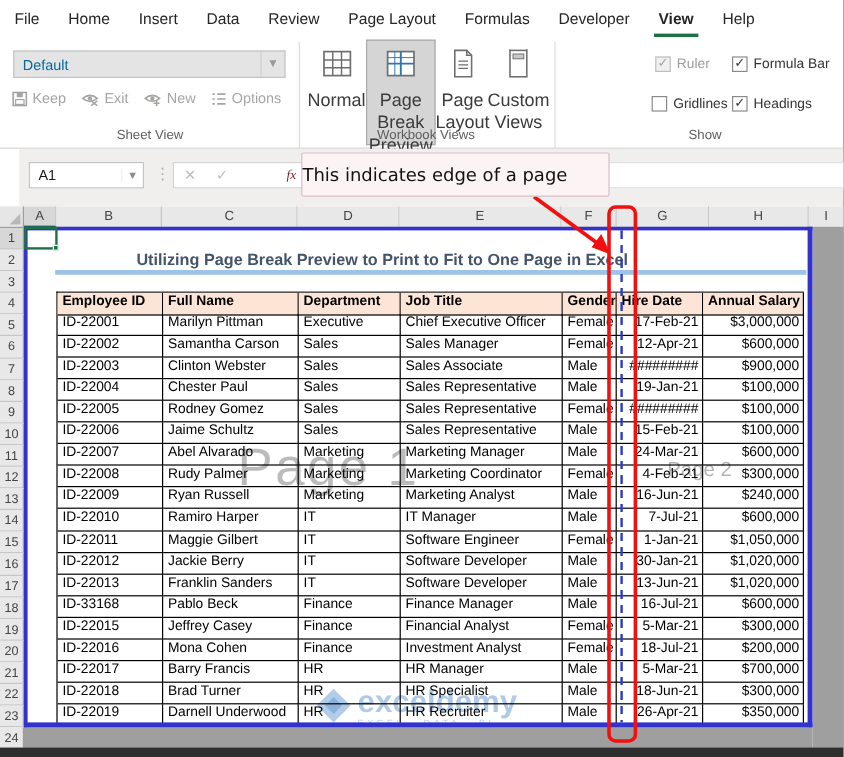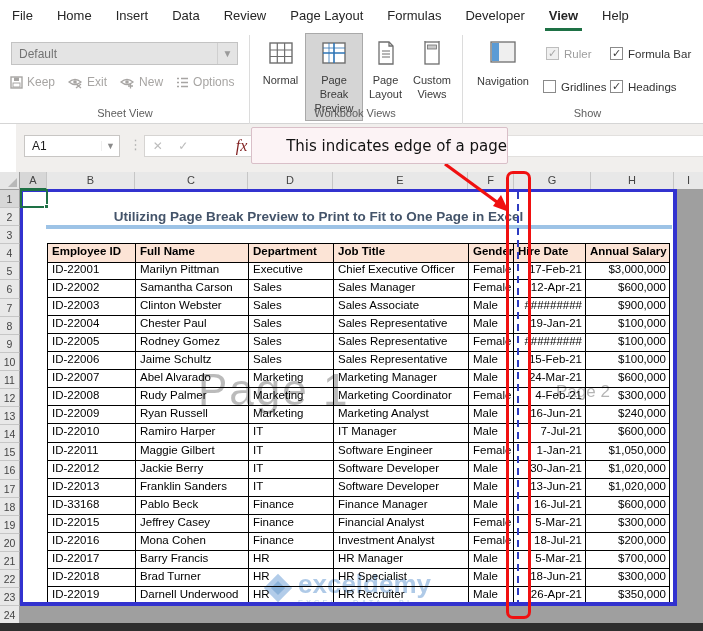--- a/index.html
+++ b/index.html
@@ -13,49 +13,49 @@
   .tabs-row { position:absolute; left:0; top:0; width:703px; height:31px; background:#fff; display:flex; align-items:center; }
   .tab { position:relative; font-size:13px; color:#262626; padding:8px 12px 9px 12px; white-space:nowrap; cursor:default; }
   .tab.active { font-weight:bold; }
   .tab.active .tab-underline { position:absolute; left:8px; right:8px; bottom:1px; height:3px; background:#1e7145; }
   
   .ribbon { position:absolute; left:0; top:31px; width:703px; height:93px; background:#fff; border-bottom:1px solid #d5d5d5; }
   .rsep { position:absolute; top:4px; height:112px; width:1px; background:#dcdcdc; }
   .group-label { position:absolute; bottom:4px; font-size:11px; color:#5d5d5d; text-align:center; }
   
   .sv-dropdown { position:absolute; left:11px; top:11px; width:227px; height:23px; background:#e4e4e4; border:1px solid #c3c3c3; display:flex; align-items:center; }
-  .sv-dropdown .val { flex:1; font-size:12px; color:#737373; padding-left:7px; }
+  .sv-dropdown .val { flex:1; font-size:12px; color:#0369a1; padding-left:7px; }
   .sv-dropdown .chev { width:20px; height:100%; border-left:1px solid #cfcfcf; color:#9a9a9a; font-size:10px; display:flex; align-items:center; justify-content:center; }
   .sv-buttons { position:absolute; left:10px; top:44px; width:232px; display:flex; align-items:center; }
   .sv-btn { display:flex; align-items:center; gap:4px; font-size:12px; color:#a7a5a3; margin-right:13px; white-space:nowrap; }
   .sv-btn svg { display:block; }
   
   .wv-btn { position:absolute; top:2px; height:88px; display:flex; flex-direction:column; align-items:center; padding-top:6px; border:1px solid transparent; }
   .wv-btn.selected { background:#d5d5d5; border:1px solid #a9a9a9; }
-  .wv-btn .wv-label { font-size:11px; color:#3b3b3b; text-align:center; line-height:1.25; margin-top:4px; }
+  .wv-btn .wv-label { font-size:15px; color:#3b3b3b; text-align:center; line-height:1.25; margin-top:4px; }
   
   .nav-btn { position:absolute; left:473px; top:8px; width:60px; display:flex; flex-direction:column; align-items:center; }
   .nav-btn .nv-label { font-size:11px; color:#3b3b3b; margin-top:6px; }
   .cb { position:absolute; display:flex; align-items:center; gap:5px; font-size:11.5px; color:#333; white-space:nowrap; }
   .cb .box { width:13px; height:13px; border:1px solid #8a8a8a; background:#fff; font-size:11px; line-height:11px; text-align:center; color:#3a3a3a; }
   .cb.disabled { color:#9d9d9d; }
   .cb.disabled .box { border-color:#bdbdbd; background:#f0f0f0; color:#a5a5a5; }
   
   .formula-row { position:absolute; left:16px; top:124px; width:703px; height:48px; background:#f1efed; }
   .name-box { position:absolute; left:8px; top:11px; width:96px; height:22px; background:#fff; border:1px solid #c8c6c4; display:flex; align-items:center; }
   .name-box .val { flex:1; font-size:12px; color:#1a1a1a; padding-left:7px; }
   .name-box .chev { width:18px; text-align:center; color:#8a8a8a; font-size:9px; border-left:1px solid #eee; }
   .fx-dots { position:absolute; left:113px; top:13px; color:#b0b0b0; font-size:13px; letter-spacing:0; }
   .fx-box { position:absolute; left:128px; top:11px; width:112px; height:22px; background:#fff; border:1px solid #d6d4d2; display:flex; align-items:center; justify-content:space-around; }
   .fx-x { color:#bcbcbc; font-size:12px; }
   .fx-check { color:#bcbcbc; font-size:12px; }
-  .fx-fx { color:#7f1d1d; font-size:16px; font-family:"Liberation Serif", serif; font-style:italic;margin-left:32px; }
+  .fx-fx { color:#7f1d1d; font-size:11px; font-family:"Liberation Serif", serif; font-style:italic;margin-left:32px; }
   .formula-input { position:absolute; left:248px; top:11px; width:449px; height:22px; background:#fff; border:1px solid #e2e0de; }
   
-  .callout { position:absolute; left:251px; top:127px; width:257px; height:37px; background:#fcf3f5; border:1px solid #d9bfc8; border-radius:2px; display:flex; align-items:center; justify-content:flex-end; z-index:40; }
+  .callout { position:absolute; left:251px; top:127px; width:257px; height:37px; background:#fcf3f5; border:1px solid #d9bfc8; border-radius:2px; display:flex; align-items:center; justify-content:flex-start; z-index:40; }
   .callout .txt { font-family:"DejaVu Sans", sans-serif; font-size:15px; font-weight:500; color:#111; }
   
   .sheet { position:absolute; left:0; top:172px; width:703px; height:459px; background:#fff; }
   .col-headers { position:absolute; left:0; top:0; height:18px; display:flex; }
   .corner { width:20px; height:18px; background:#e6e6e6; border-right:1px solid #9e9e9e; border-bottom:1px solid #9e9e9e; position:relative; }
   .corner .tri { position:absolute; right:2px; bottom:2px; width:0; height:0; border-left:9px solid transparent; border-bottom:9px solid #b8b8b8; }
   .col-h { height:18px; background:#e8e8e8; border-right:1px solid #c6c6c6; border-bottom:1px solid #9e9e9e; font-size:11px; color:#444; text-align:center; line-height:17px; }
   .col-h.active { background:#d7d7d7; border-bottom:2px solid #1e7145; }
   .row-nums { position:absolute; left:0; top:18px; width:20px; }
   .row-n { width:20px; height:18.1px; background:#e8e8e8; border-right:1px solid #9e9e9e; border-bottom:1px solid #c6c6c6; font-size:10.5px; color:#444; text-align:center; line-height:18px; }
@@ -188,27 +188,20 @@
             <rect x="6" y="2" width="14" height="22" fill="#fff" stroke="#6e6e6e" stroke-width="1.3"></rect>
             <rect x="8.5" y="5" width="9" height="4" fill="#c9c9c9" stroke="#6e6e6e" stroke-width="0.8"></rect>
             <path d="M6 2 v-1 M20 2 v-1" stroke="#6e6e6e"></path>
           </svg></span>
       <span class="wv-label">Custom Views</span>
     </div>
     <div class="group-label" style="left:290px; width:130px;">Workbook Views</div>
 
     <div class="rsep" style="left:462px;"></div>
 
-    <div class="nav-btn">
-      <span><svg width="28" height="26" viewBox="0 0 28 26">
-            <rect x="2" y="3" width="24" height="20" fill="#efefef" stroke="#6e6e6e" stroke-width="1.3"></rect>
-            <rect x="3" y="4" width="7" height="18" fill="#5b9bd5"></rect>
-          </svg></span>
-      <span class="nv-label">Navigation</span>
-    </div>
     <label class="cb disabled" style="left:546px; top:16px;">
       <span class="box">✓</span>
       <span>Ruler</span>
     </label>
     <label class="cb" style="left:543px; top:49px;">
       <span class="box"></span>
       <span>Gridlines</span>
     </label>
     <label class="cb" style="left:610px; top:16px;">
       <span class="box">✓</span>

